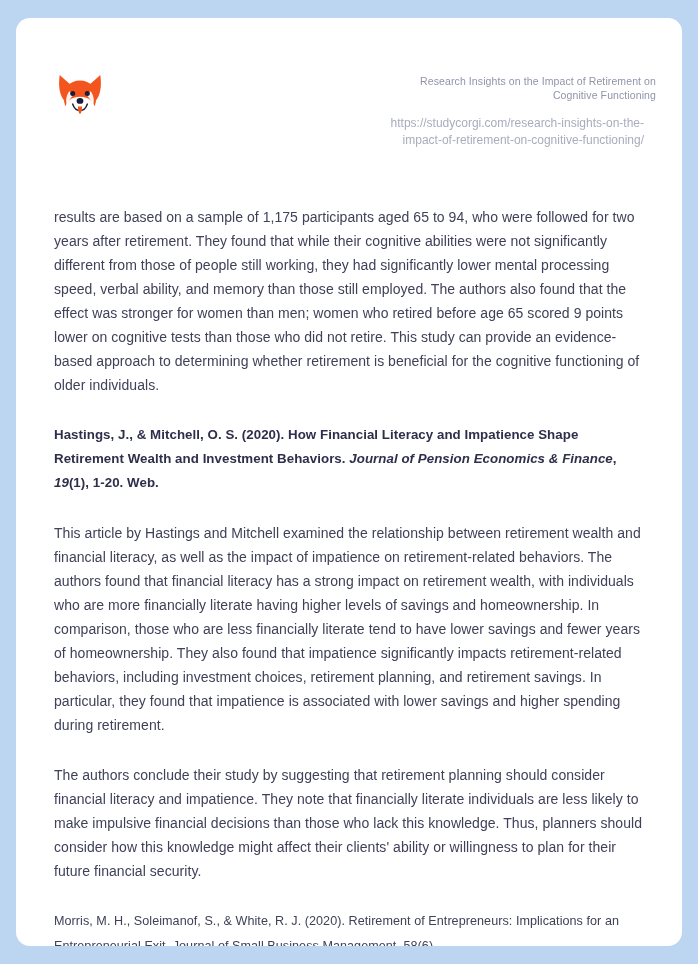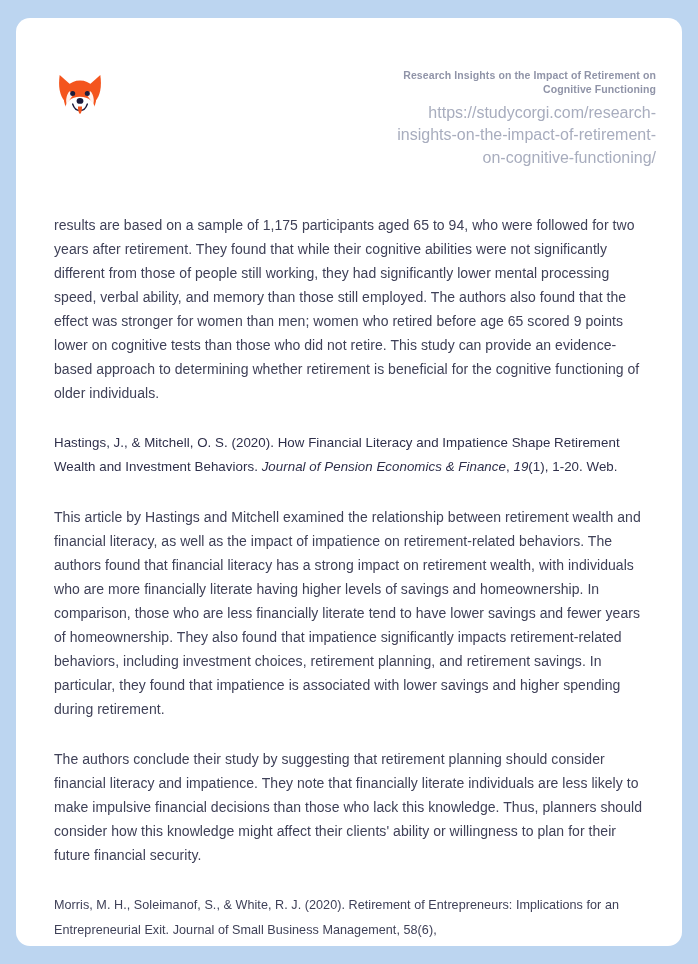--- a/index.html
+++ b/index.html
@@ -70,31 +70,31 @@
     top: -4px;
   }
 
   .header-meta {
     text-align: right;
     max-width: 280px;
     padding-top: 4px;
   }
   .header-title {
     font-size: 10.5px;
-    font-weight: bold;
+    font-weight: normal;
     color: #9094a8;
     line-height: 1.38;
     letter-spacing: 0.1px;
-    margin: 0 0 5px 0;
+    margin: 6px 0 5px 0;
   }
   .header-url {
-    font-size: 16px;
+    font-size: 12px;
     color: #a8adbe;
     line-height: 1.4;
-    margin: 0;
+    margin: 12px;
     word-break: break-word;
   }
 
   
   .doc-body {
     padding: 0 38px;
     box-sizing: border-box;
     margin-top: 44px;
   }
   p.para {
@@ -102,21 +102,21 @@
     line-height: 24px;
     color: #3f4158;
     margin: 0 0 26px 0;
     text-align: left;
     letter-spacing: 0.05px;
   }
   p.citation {
     font-size: 13.3px;
     line-height: 24px;
     color: #2e2f4a;
-    font-weight: normal;
+    font-weight: bold;
     margin: 0 0 26px 0;
     letter-spacing: 0.05px;
   }
   p.citation .jrnl {
     font-style: italic;
   }
   p.para.tail {
     margin-bottom: 0;
     font-size: 12.6px;
     line-height: 25px;

